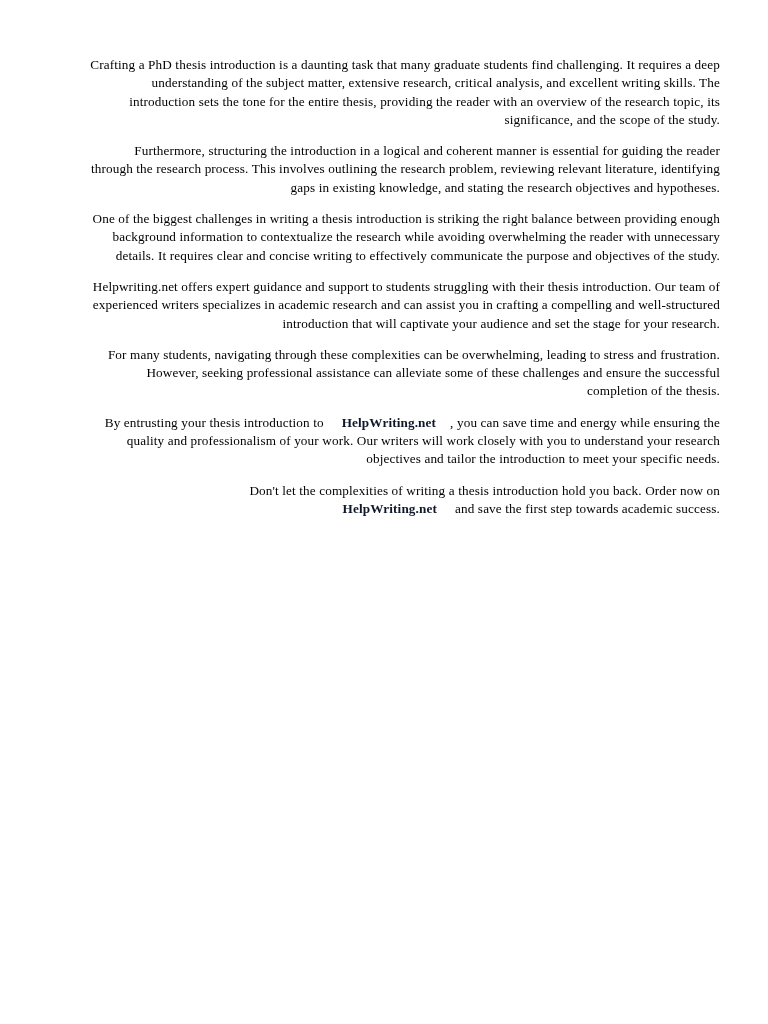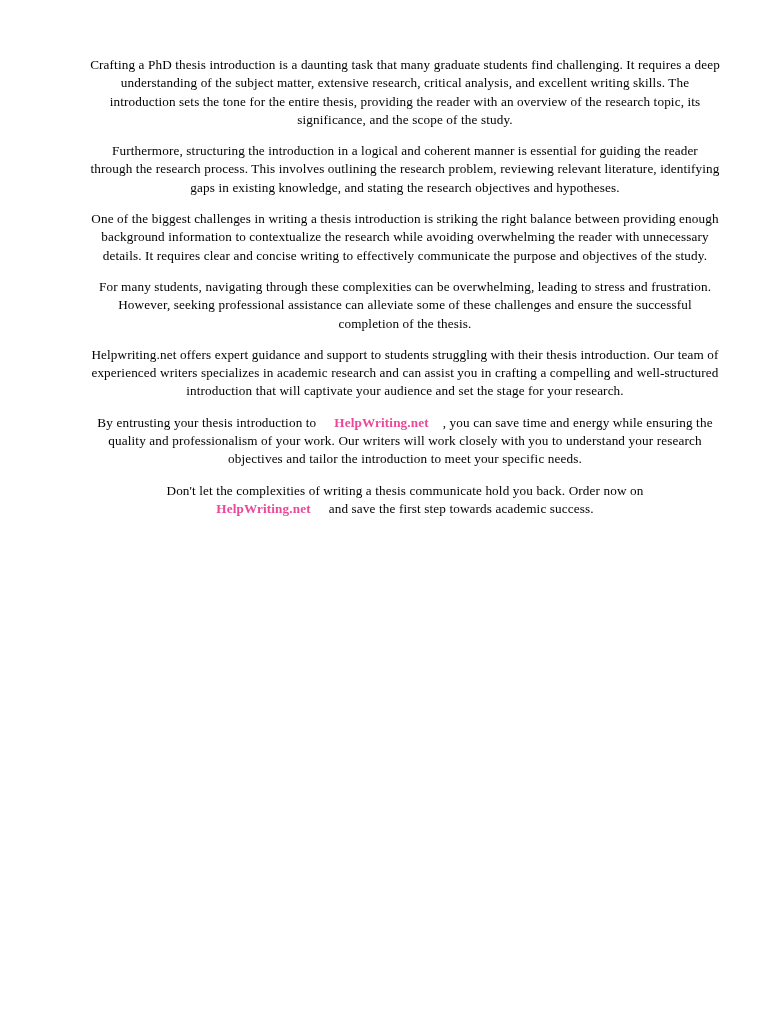--- a/index.html
+++ b/index.html
@@ -22,30 +22,30 @@
   }
   .doc-body {
     position: absolute;
     left: 90px;
     top: 56px;
     width: 630px;
   }
   .para {
     font-size: 13.2px;
     line-height: 18.3px;
-    text-align: center;
+    text-align: right;
     margin: 0 0 13px 0;
     color: #000000;
     letter-spacing: 0.01em;
   }
   .para:last-child {
     margin-bottom: 0;
   }
   .link {
-    color: #ec4899;
+    color: #0f172a;
     font-weight: bold;
     text-decoration: none;
   }
   .spacer-wide {
     display: inline-block;
     width: 18px;
   }
   .spacer-mid {
     display: inline-block;
     width: 14px;
@@ -59,22 +59,22 @@
 
 <div class="page">
   <div class="doc-body">
 
     <p class="para">Crafting a PhD thesis introduction is a daunting task that many graduate students find challenging. It requires a deep understanding of the subject matter, extensive research, critical analysis, and excellent writing skills. The introduction sets the tone for the entire thesis, providing the reader with an overview of the research topic, its significance, and the scope of the study.</p>
 
     <p class="para">Furthermore, structuring the introduction in a logical and coherent manner is essential for guiding the reader through the research process. This involves outlining the research problem, reviewing relevant literature, identifying gaps in existing knowledge, and stating the research objectives and hypotheses.</p>
 
     <p class="para">One of the biggest challenges in writing a thesis introduction is striking the right balance between providing enough background information to contextualize the research while avoiding overwhelming the reader with unnecessary details. It requires clear and concise writing to effectively communicate the purpose and objectives of the study.</p>
 
+    <p class="para">Helpwriting.net offers expert guidance and support to students struggling with their thesis introduction. Our team of experienced writers specializes in academic research and can assist you in crafting a compelling and well-structured introduction that will captivate your audience and set the stage for your research.</p>
+
     <p class="para">For many students, navigating through these complexities can be overwhelming, leading to stress and frustration. However, seeking professional assistance can alleviate some of these challenges and ensure the successful completion of the thesis.</p>
-
-    <p class="para">Helpwriting.net offers expert guidance and support to students struggling with their thesis introduction. Our team of experienced writers specializes in academic research and can assist you in crafting a compelling and well-structured introduction that will captivate your audience and set the stage for your research.</p>
 
     <p class="para"><span>By entrusting your thesis introduction to</span><span class="spacer-wide"></span><a class="link" href="#">HelpWriting.net</a><span class="spacer-mid"></span><span>, you can save time and energy while ensuring the quality and professionalism of your work. Our writers will work closely with you to understand your research objectives and tailor the introduction to meet your specific needs.</span></p>
 
-    <p class="para"><span class="block-link-line">Don't let the complexities of writing a thesis communicate hold you back. Order now on</span><a class="link" href="#">HelpWriting.net</a><span class="spacer-wide"></span><span>and save the first step towards academic success.</span></p>
+    <p class="para"><span class="block-link-line">Don't let the complexities of writing a thesis introduction hold you back. Order now on</span><a class="link" href="#">HelpWriting.net</a><span class="spacer-wide"></span><span>and save the first step towards academic success.</span></p>
 
   </div>
 </div>
 
 </body></html>

